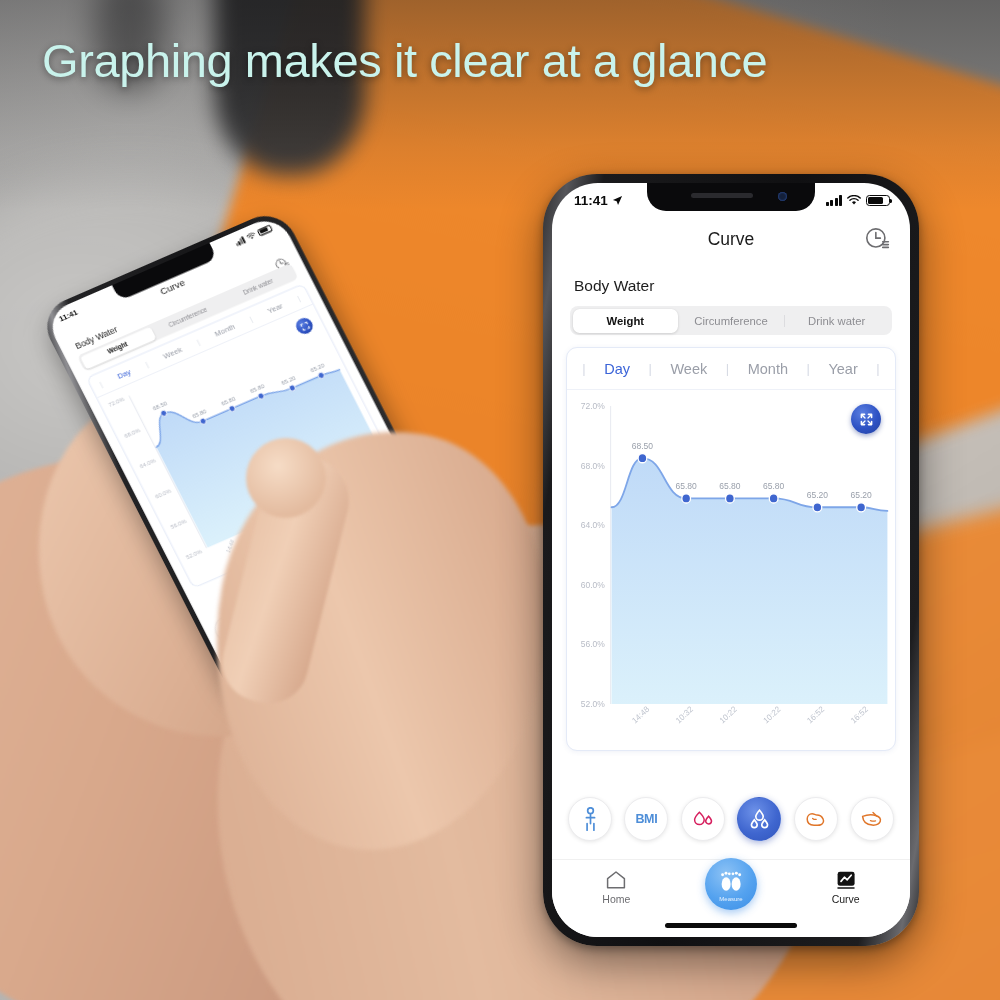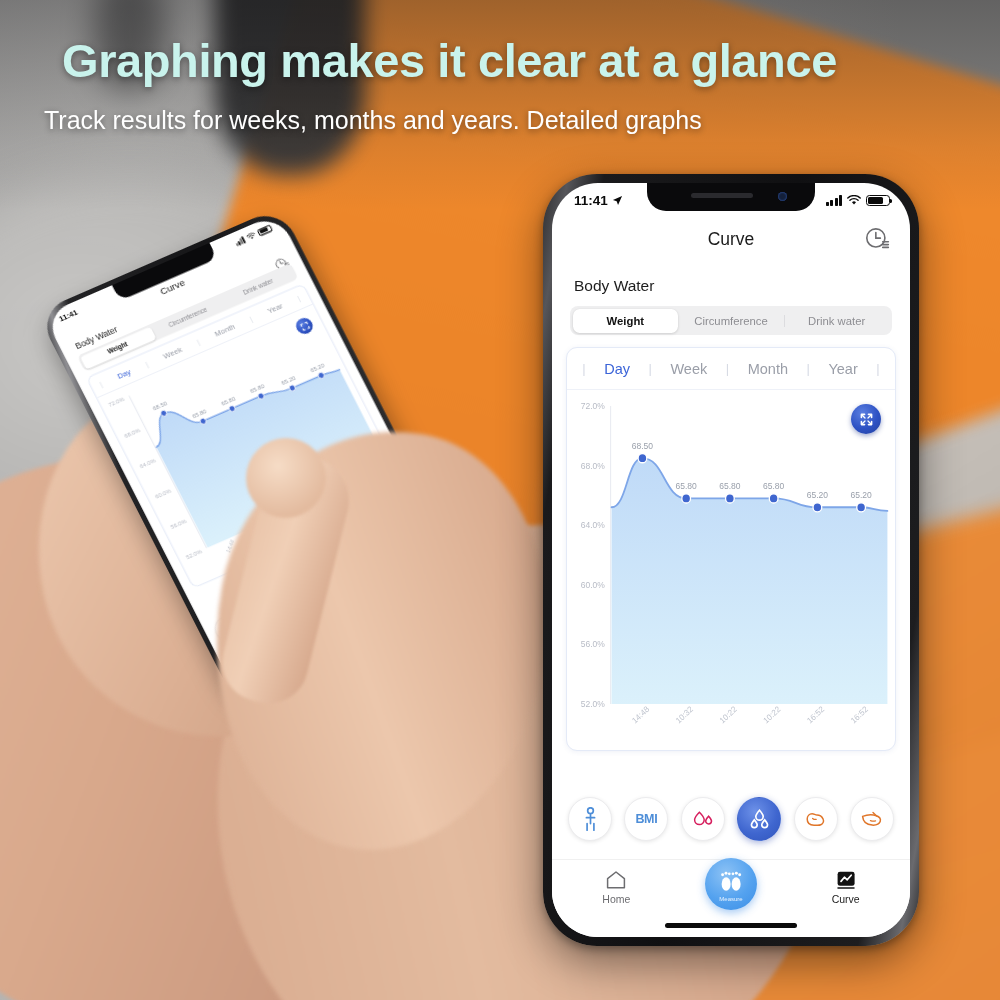--- a/index.html
+++ b/index.html
@@ -116,24 +116,23 @@
   .knuckle{
     left:560px; top:410px; width:260px; height:200px;
     background:radial-gradient(ellipse at 50% 50%,#e2b99d 0%,#cb9a7e 75%);
     border-radius:50%;
     filter:blur(16px); opacity:.8;
   }
 
   
   .headline{
     position:absolute; left:42px; top:36px; width:880px;
-    font-size:47px; font-weight:bold; color:#c9f3ec;
+    font-size:47px; font-weight:normal; color:#c9f3ec;
     letter-spacing:-.4px; line-height:1.06;
     text-shadow:0 2px 7px rgba(0,0,0,.40);
-    margin-left:20px;
   }
   .subhead{
     position:absolute; left:44px; top:104px; width:720px;
     font-size:25px; color:#ffffff; line-height:1.34;
     text-shadow:0 2px 6px rgba(0,0,0,.45);
   }
 
   
   .phone-big{
     position:absolute; left:543px; top:174px; width:376px; height:772px;
@@ -725,14 +724,13 @@
         </div>
       </div>
 
       <div class="home-indicator"></div>
     </div>
   </div>
 </div>
 
 <div class="headline">Graphing makes it clear at a glance</div>
 <div class="subhead">
-  <div>Track results for weeks, months and years. Detailed graphs</div>
 </div>
 
 </body></html>

